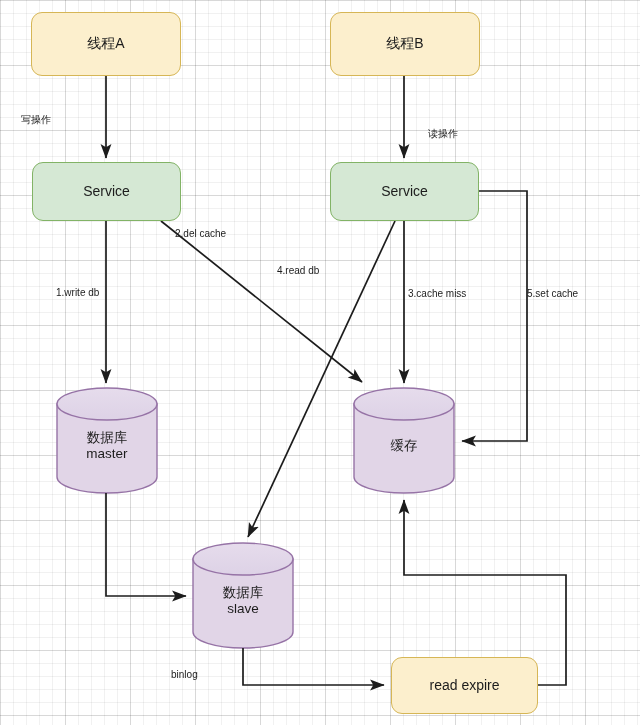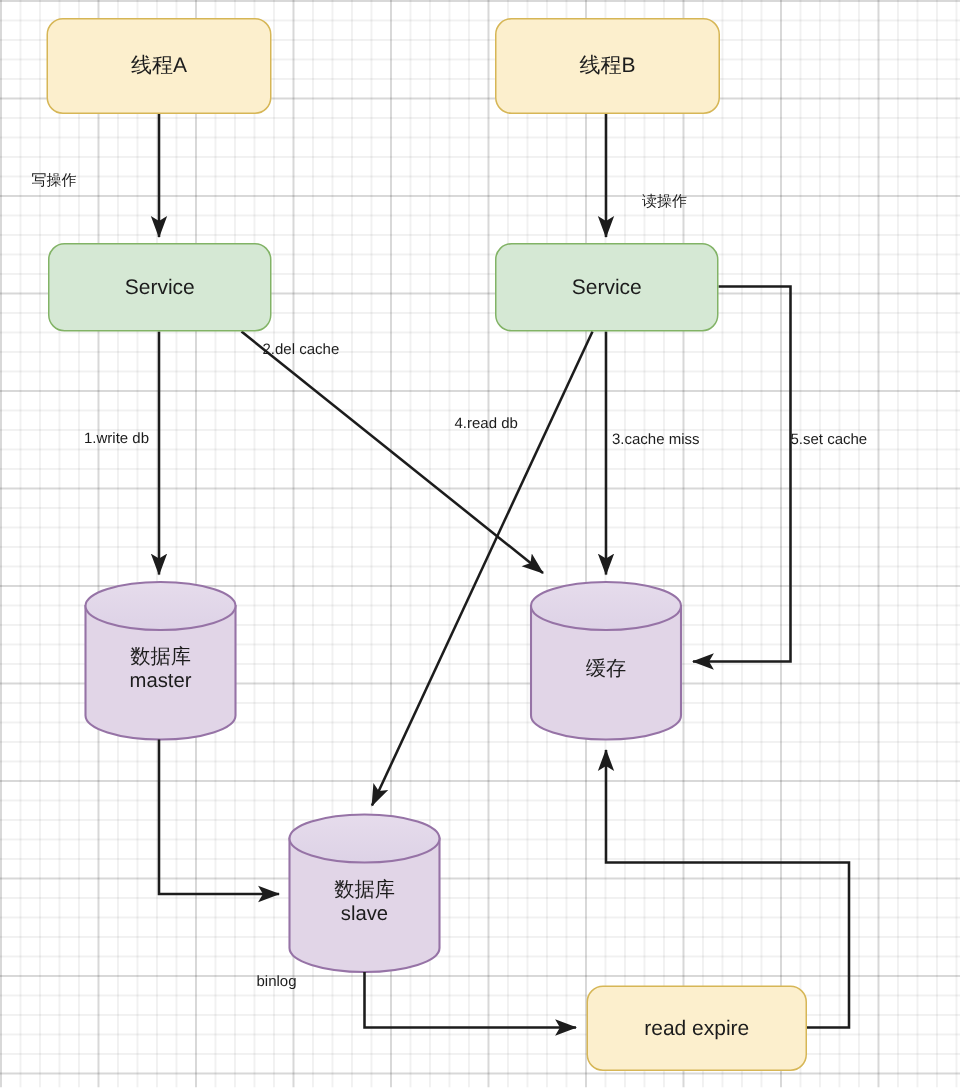--- a/index.html
+++ b/index.html
@@ -163,19 +163,19 @@
   <div class="edge-label cjk" style="left:21px; top:113px;">写操作</div>
 
   <div class="edge-label cjk" style="left:428px; top:113px;margin-top:14px;">读操作</div>
 
   <div class="edge-label" style="left:12px; top:287px;margin-left:44px;">1.write db</div>
 
   <div class="edge-label" style="left:175px; top:228px;">2.del cache</div>
 
   <div class="edge-label" style="left:408px; top:288px;">3.cache miss</div>
 
-  <div class="edge-label" style="left:277px; top:277px;margin-left:26px;">4.read db</div>
+  <div class="edge-label" style="left:277px; top:265px;">4.read db</div>
 
   <div class="edge-label" style="left:527px; top:288px;">5.set cache</div>
 
-  <div class="edge-label" style="left:171px; top:649px;">binlog</div>
+  <div class="edge-label" style="left:171px; top:669px;">binlog</div>
 
 </div>
 
 </body></html>

